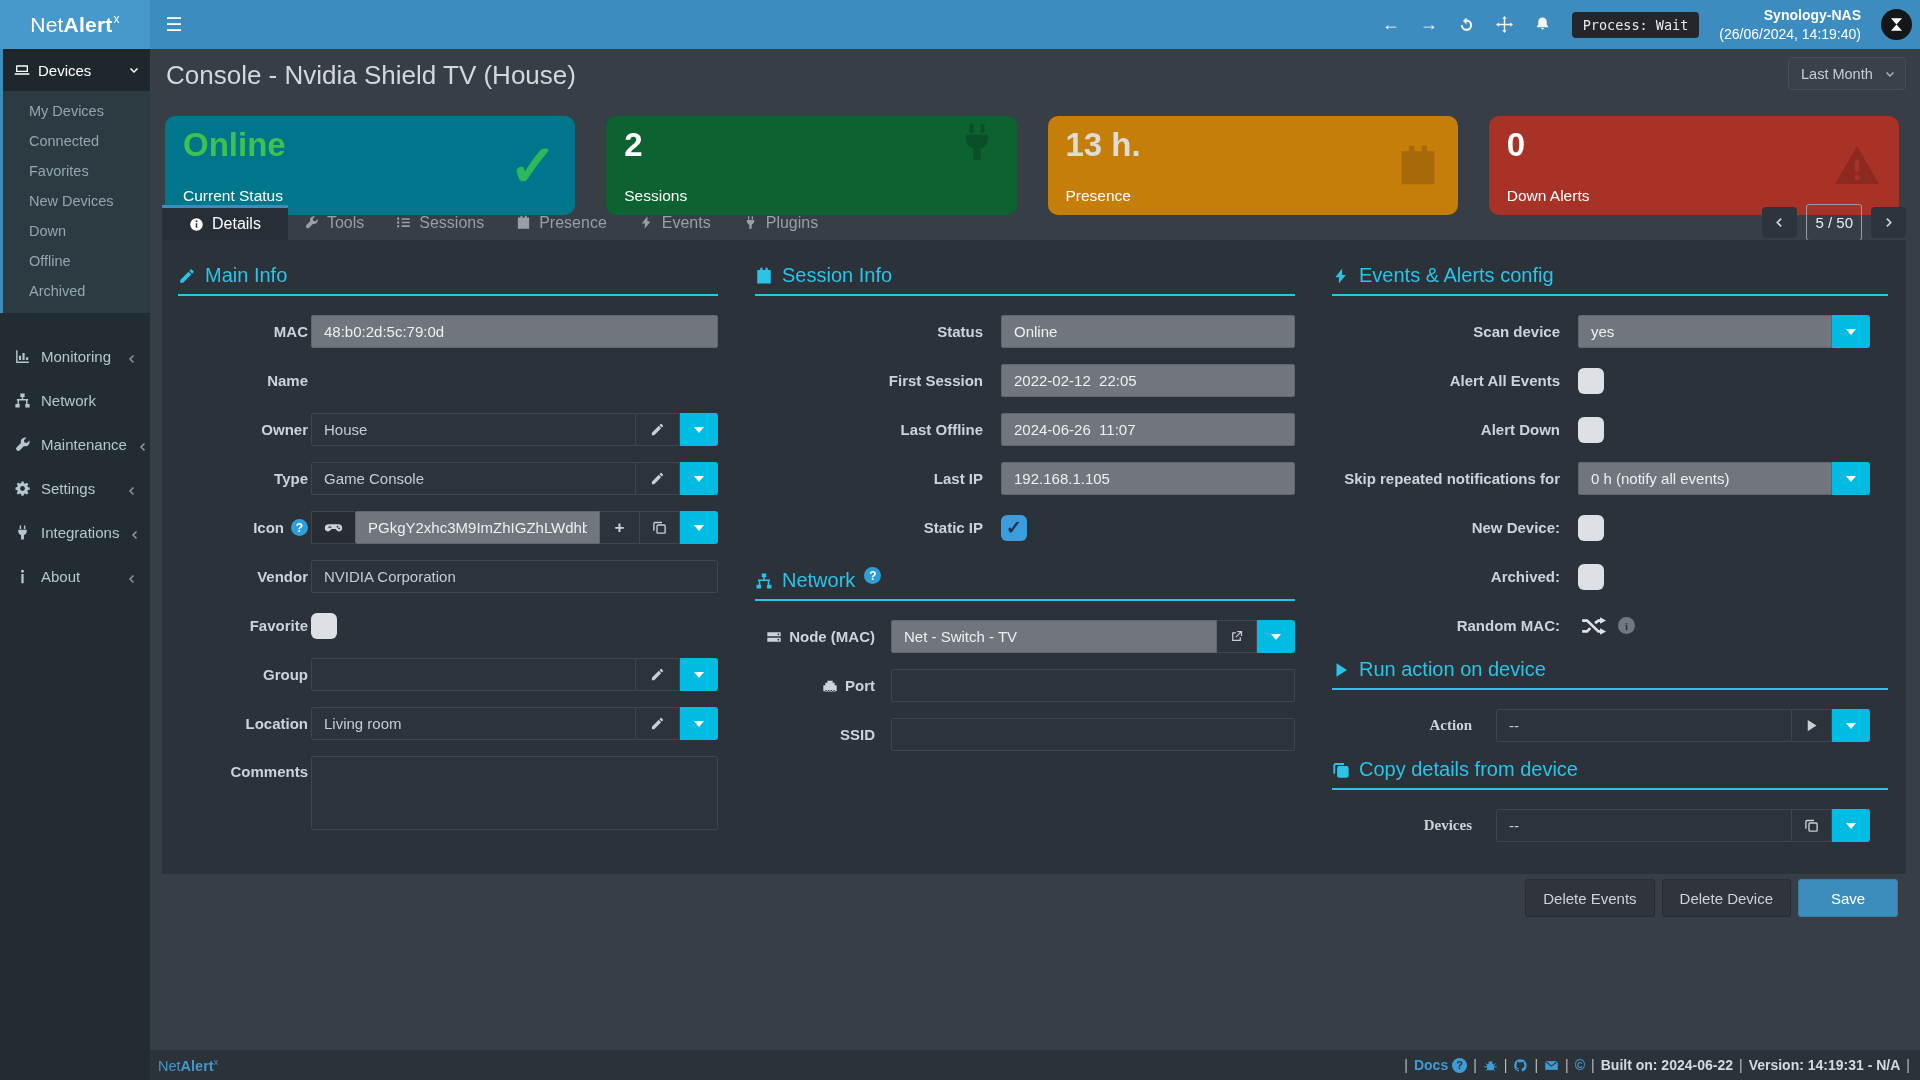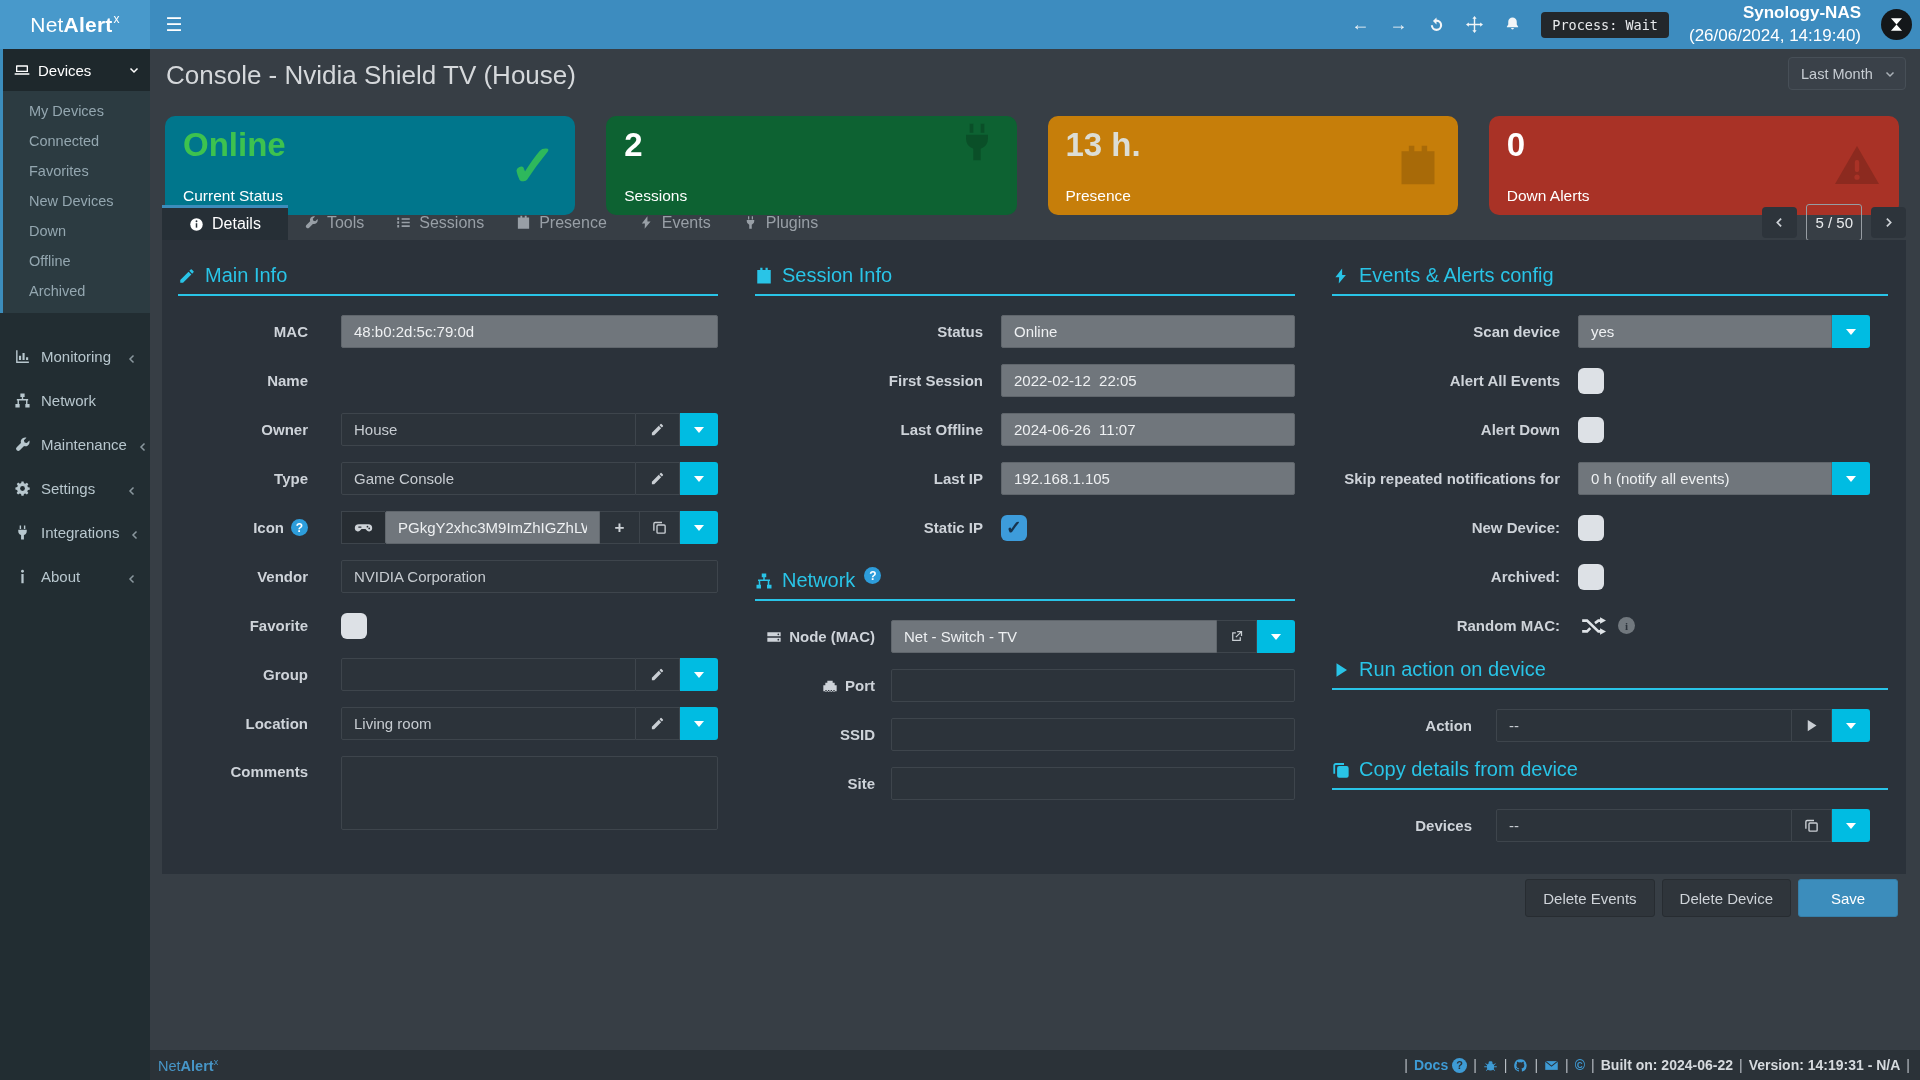--- a/index.html
+++ b/index.html
@@ -13,21 +13,21 @@
           display:flex; align-items:center; justify-content:center; color:#fff; font-size:21px; letter-spacing:.2px; }
   .logo b { font-weight:700; }
   .logo sup { font-size:12px; margin-left:1px; top:-6px; position:relative; }
   .hamburger { position:absolute; left:150px; top:0; width:48px; height:49px; display:flex; align-items:center;
                justify-content:center; color:#fff; font-size:19px; cursor:pointer; }
   .nav-right { position:absolute; right:8px; top:0; height:49px; display:flex; align-items:center; gap:20px; }
   .nav-ico { color:#f2f5f7; width:18px; height:18px; display:flex; align-items:center; justify-content:center; font-size:18px; }
   .nav-ico svg { width:17px; height:17px; }
   .proc-badge { background:#23272b; color:#e9ebed; font-family:"DejaVu Sans Mono", monospace; font-size:13.5px;
                 padding:5px 11px; border-radius:4px; }
-  .server { text-align:right; color:#fff; font-size:17px; line-height:1.3; }
+  .server { text-align:right; color:#fff; font-size:14px; line-height:1.3; }
   .server .s1 { font-weight:700; }
   .avatar { width:31px; height:31px; border-radius:50%; background:#14171a; display:flex; align-items:center; justify-content:center; }
   .avatar svg { width:19px; height:19px; }
 
   
   .sidebar { position:absolute; top:49px; left:0; bottom:0; width:150px; background:#222d32; z-index:4; }
   .side-devices { height:42px; background:#1e282c; border-left:3px solid #3c8dbc; color:#fff;
                   display:flex; align-items:center; gap:8px; padding:0 10px 0 11px; font-size:15px; cursor:pointer; }
   .side-devices svg.mi { width:16px; height:16px; flex:none; }
   .side-devices .chev { margin-left:auto; }
@@ -74,24 +74,24 @@
   
   .panel { position:absolute; left:162px; right:14px; top:240px; height:634px; background:#2b323a; }
   .cols { display:grid; grid-template-columns:540px 540px 556px; column-gap:37px; padding:24px 0 0 16px; }
   .sec { display:flex; align-items:center; gap:9px; color:#29c4e7; font-size:20px; padding-bottom:7px;
          border-bottom:2px solid #29c4e7; margin-bottom:19px; }
   .sec svg { width:18px; height:18px; flex:none; }
   .sec .q { margin-top:-10px; }
   .sec.mid { margin-top:25px; }
   .row { display:flex; align-items:center; margin-bottom:16px; min-height:33px; }
   .row > label { font-weight:700; color:#ced3d9; font-size:15px; text-align:right; flex:none; }
-  .lbl130 { width:130px; margin-right:33px; }
+  .lbl130 { width:130px; margin-right:3px; }
   .lbl228 { width:228px; margin-right:18px; }
   .lbl120 { width:120px; margin-right:16px; display:inline-flex; justify-content:flex-end; align-items:center; gap:7px; }
-  .lbl140 { width:140px; margin-right:24px; }
+  .lbl140 { width:140px; margin-right:24px;font-family:Liberation Serif, serif; }
   .lbl-ico { width:16px; height:16px; color:#ced3d9; display:inline-flex; }
   .lbl-ico svg { width:16px; height:16px; }
   .ctrl { flex:1; display:flex; min-width:0; }
   .field { flex:1; min-width:0; height:33px; background:#2c333a; border:1px solid #3e454c; color:#c7ccd1;
            font-size:15px; padding:0 12px; font-family:"Liberation Sans", sans-serif; border-radius:2px 0 0 2px; }
   .field.solo { border-radius:2px; }
   .field.gray { background:#70767c; border-color:#60666c; color:#eef0f2; }
   textarea.field { height:74px; padding:8px 12px; resize:none; border-radius:2px; }
   .comments-row { align-items:flex-start; }
   .comments-row > label { margin-top:7px; }
@@ -613,28 +613,20 @@
 
         <div class="row">
           <label class="lbl120">
               <span>SSID</span>
             </label>
           <div class="ctrl">
               <input class="field solo" value="" style="">
             </div>
         </div>
 
-        <div class="row">
-          <label class="lbl120">
-              <span>Site</span>
-            </label>
-          <div class="ctrl">
-              <input class="field solo" value="" style="">
-            </div>
-        </div>
       </div>
 
       <div class="col">
         <div class="sec">
           <svg viewBox="0 0 24 24">
               <path fill="currentColor" d="M13.5 2 4.5 13.5h5L9 22l9.5-11.5h-5z"></path>
             </svg>
           <span>Events &amp; Alerts config</span>
         </div>
 

